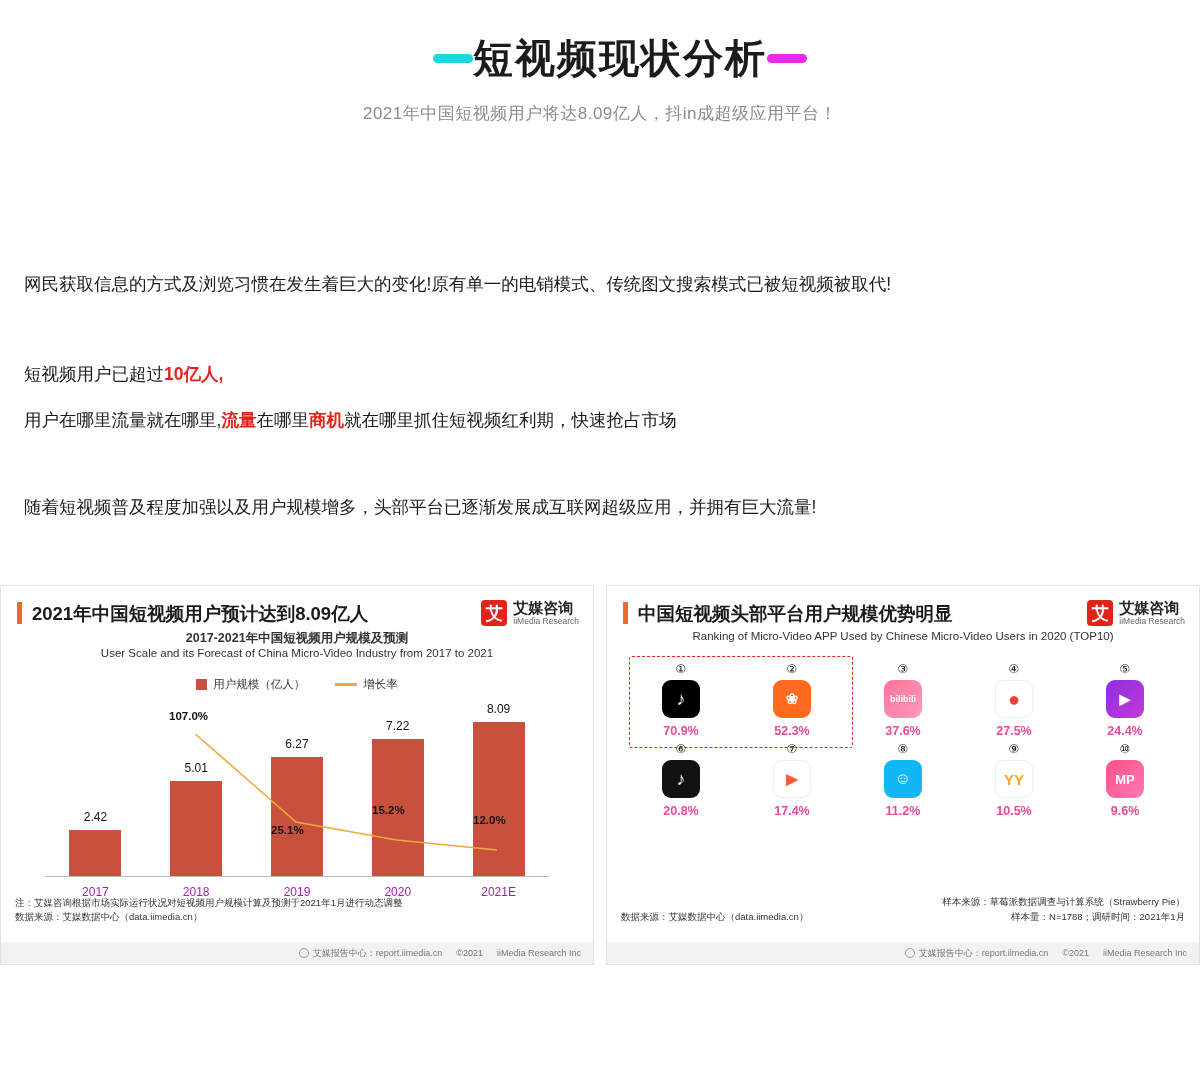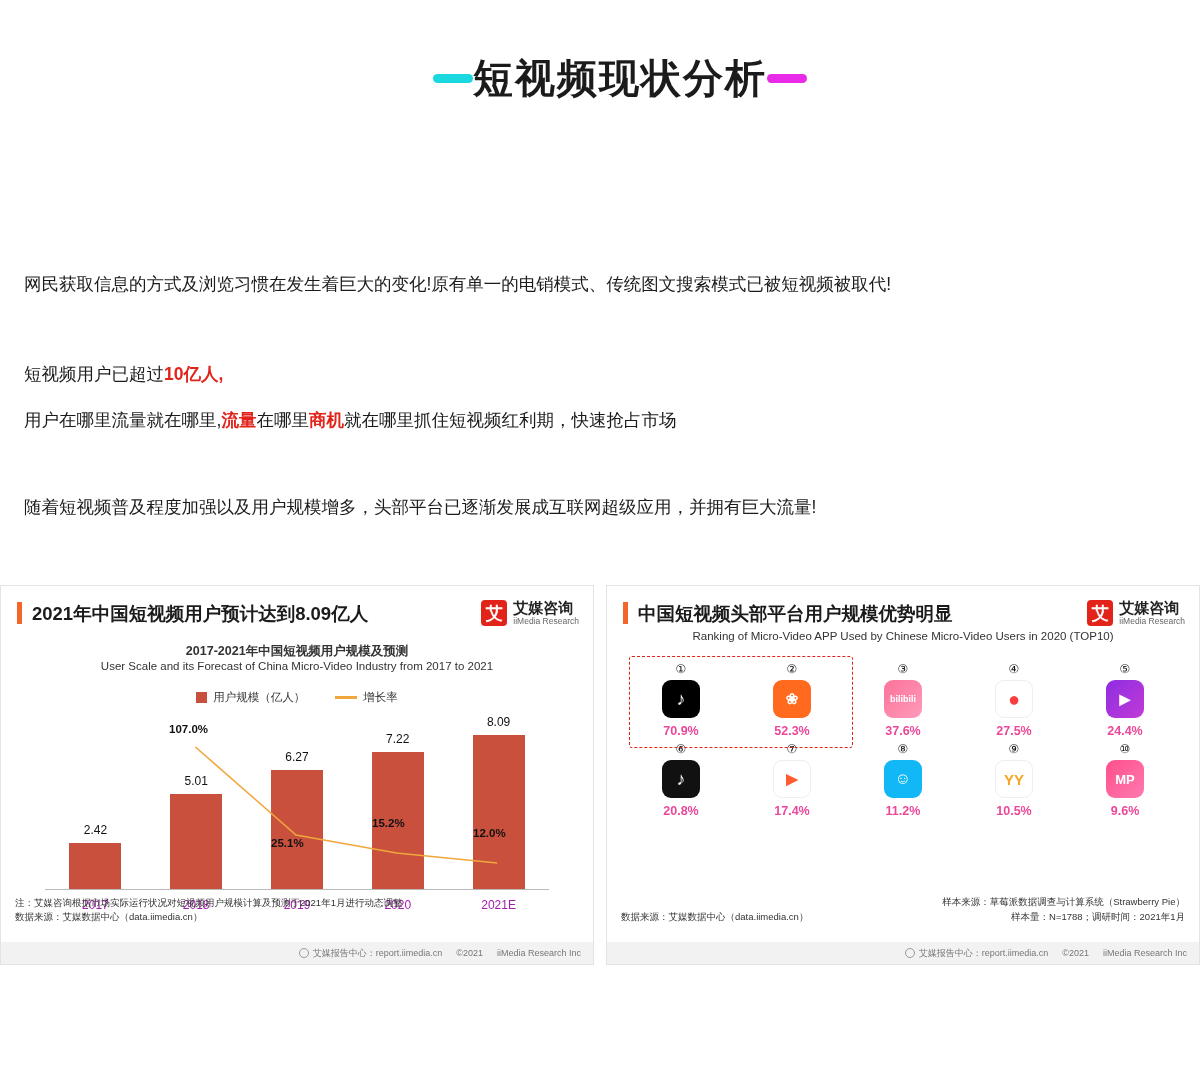--- a/index.html
+++ b/index.html
@@ -8,21 +8,21 @@
     width: 1200px; height: 1073px;
     background: #ffffff;
     font-family: "Liberation Sans", sans-serif;
     color: #222;
   }
   .page { position: relative; width: 1200px; height: 1073px; overflow: hidden; }
 
   
   .title-row {
     display: flex; align-items: center; justify-content: center;
-    padding-top: 56px; margin-left: 40px;
+    padding-top: 36px; margin-left: 40px;
   }
   .dash-left, .dash-right {
     width: 40px; height: 9px; border-radius: 5px;
   }
   .dash-left { background: #1ad8e0; }
   .dash-right { background: #e92be9; }
   .main-title {
     font-size: 40px; font-weight: bold; letter-spacing: 2px; color: #1b1b1b;
     line-height: 1.1;
   }
@@ -59,21 +59,21 @@
 
   .logo { display: flex; align-items: center; gap: 6px; }
   .logo-mark {
     width: 26px; height: 26px; background: #e2231a; border-radius: 4px;
     color: #fff; font-size: 17px; font-weight: bold;
     display: flex; align-items: center; justify-content: center;
   }
   .logo-txt-1 { font-size: 15px; font-weight: bold; color: #222; line-height: 1.05; }
   .logo-txt-2 { font-size: 8.5px; color: #666; line-height: 1.2; }
 
-  .chart-subtitle { text-align: center; font-size: 12.5px; font-weight: bold; color: #333; margin-top: 13px; }
+  .chart-subtitle { text-align: center; font-size: 12.5px; font-weight: bold; color: #333; margin-top: 0; }
   .chart-subtitle-en { text-align: center; font-size: 11.5px; color: #333; }
 
   
   .legend { display: flex; justify-content: center; gap: 30px; margin-top: 18px; font-size: 11.5px; color: #333; }
   .legend-item { display: flex; align-items: center; gap: 6px; }
   .legend-swatch { width: 11px; height: 11px; background: #c9503c; }
   .legend-line { width: 22px; height: 3px; background: #f0a73c; }
 
   .plot { position: relative; height: 175px; margin: 10px 44px 0 44px; }
   .axis-line { position: absolute; left: 0; right: 0; bottom: 0; height: 1px; background: #bbb; }
@@ -131,20 +131,21 @@
 </head>
 <body>
 
 <div class="page">
 
   <div class="title-row">
     <div class="dash-left"></div>
     <div class="main-title">短视频现状分析</div>
     <div class="dash-right"></div>
   </div>
+  <div class="subtitle">2021年中国短视频用户将达8.09亿人，抖in成超级应用平台！</div>
 
   <div class="body-text p1">网民获取信息的方式及浏览习惯在发生着巨大的变化!原有单一的电销模式、传统图文搜索模式已被短视频被取代!</div>
 
   <div class="body-text p2">
     <span>短视频用户已超过</span><span class="hl-red">10亿人,</span>
   </div>
 
   <div class="body-text p3">
     <span>用户在哪里流量就在哪里,</span><span class="hl-red">流量</span><span>在哪里</span><span class="hl-red">商机</span><span>就在哪里抓住短视频红利期，快速抢占市场</span>
   </div>

